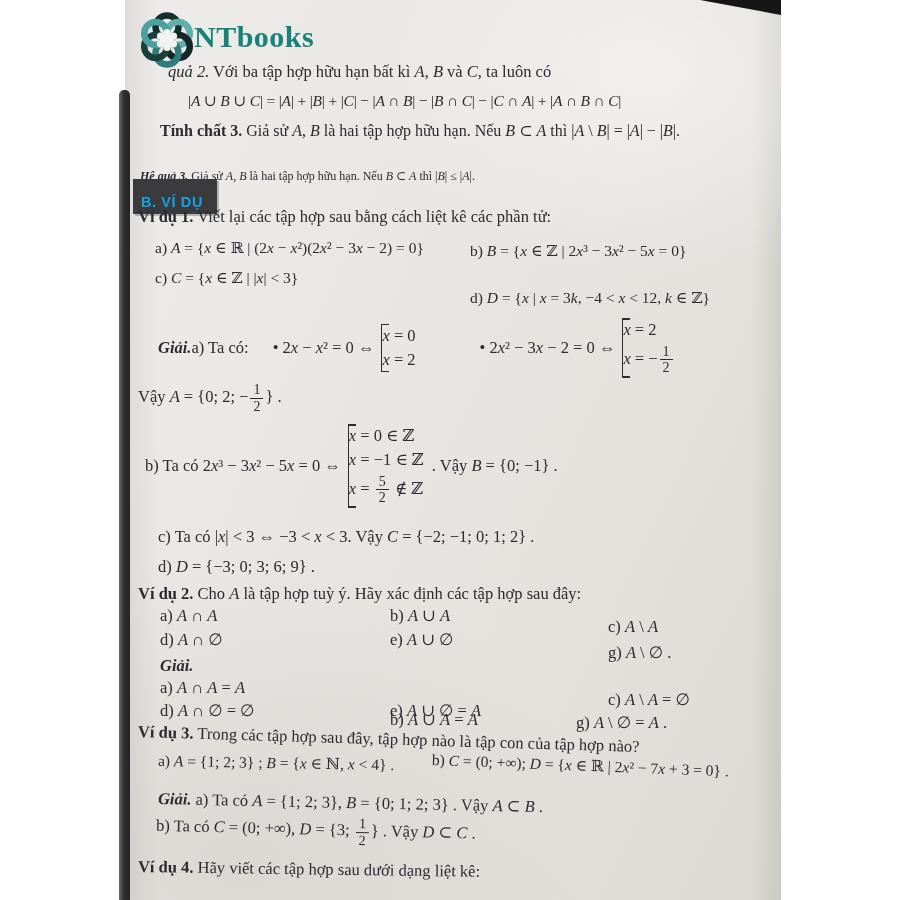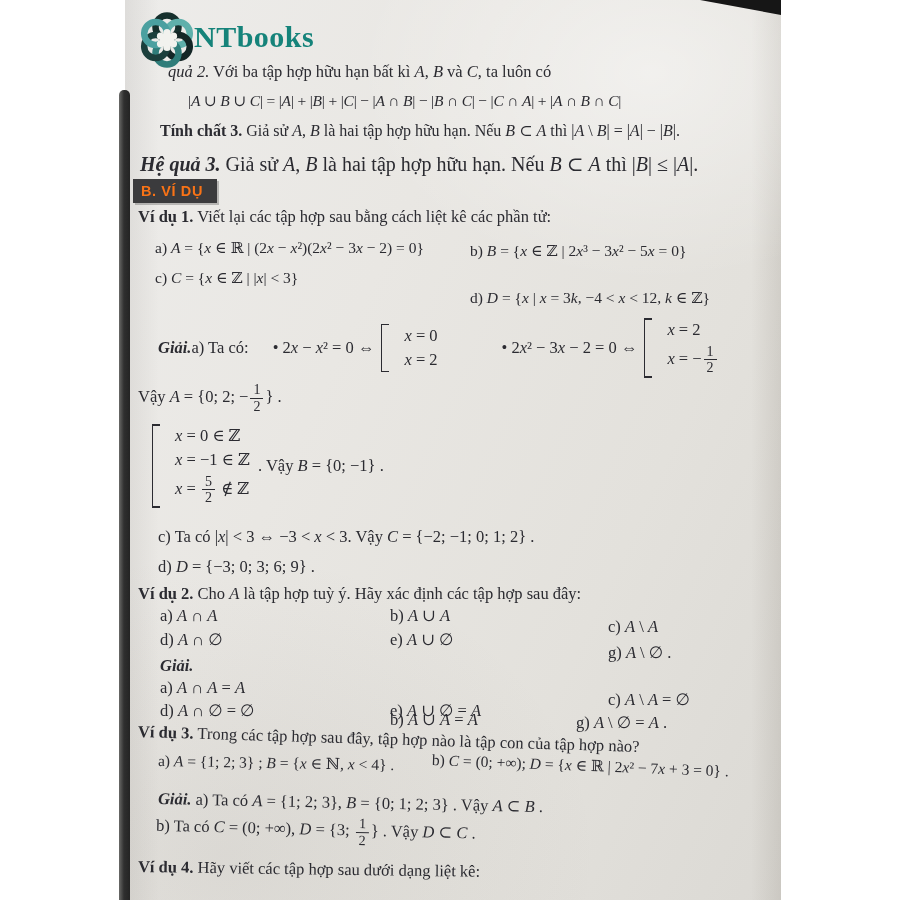--- a/index.html
+++ b/index.html
@@ -38,31 +38,31 @@
     color:#15837a;white-space:nowrap;
   }
   .ln{position:absolute;font-size:16.5px;white-space:nowrap;line-height:1.25;}
   .sm{font-size:15.5px;}
   .row{display:flex;align-items:center;}
   .b{font-weight:bold;}
   .bi{font-weight:bold;font-style:italic;}
   .it{font-style:italic;}
   .secbox{
     position:absolute;left:133px;top:179px;
-    background:#3b3b3d;color:#f97316;
+    background:#3b3b3d;color:#0ea5e9;
     font-family:"Liberation Sans","DejaVu Sans",sans-serif;
     font-weight:bold;font-size:14.5px;letter-spacing:0.6px;
-    padding:4px 14px 4px 8px;
+    padding:15px 14px 4px 8px;
     box-shadow:2px 2px 0 rgba(0,0,0,0.22);
     white-space:nowrap;
   }
   .cases{
     display:inline-flex;flex-direction:column;row-gap:3px;
     border-left:1.6px solid #2b2b31;
-    padding:2px 0 2px 22px;margin:0 8px 0 7px;
+    padding:2px 0 2px 0;margin:0 8px 0 7px;
     position:relative;vertical-align:middle;
   }
   .cases::before,.cases::after{
     content:"";position:absolute;left:0;width:7px;height:1.6px;background:#2b2b31;
   }
   .cases::before{top:0}
   .cases::after{bottom:0}
   .frac{
     display:inline-flex;flex-direction:column;vertical-align:middle;
     margin:0 2px;line-height:1.1;font-size:0.85em;text-align:center;
@@ -104,21 +104,21 @@
   <span class="it">quả 2.</span><span> Với ba tập hợp hữu hạn bất kì <i>A</i>, <i>B</i> và <i>C</i>, ta luôn có</span>
 </div>
 <div class="ln sm" style="left:188px;top:91px;letter-spacing:-0.2px;">
   <span>|<i>A</i> ∪ <i>B</i> ∪ <i>C</i>| = |<i>A</i>| + |<i>B</i>| + |<i>C</i>| − |<i>A</i> ∩ <i>B</i>| − |<i>B</i> ∩ <i>C</i>| − |<i>C</i> ∩ <i>A</i>| + |<i>A</i> ∩ <i>B</i> ∩ <i>C</i>|</span>
 </div>
 
 <div class="ln" style="left:160px;top:121px;font-size:16px;">
   <span class="b">Tính chất 3.</span><span> Giả sử <i>A</i>, <i>B</i> là hai tập hợp hữu hạn. Nếu <i>B</i> ⊂ <i>A</i> thì |<i>A</i> \ <i>B</i>| = |<i>A</i>| − |<i>B</i>|.</span>
 </div>
 
-<div class="ln" style="left:140px;top:152px;font-size:20px;">
+<div class="ln" style="left:140px;top:169px;font-size:12px;">
   <span class="bi">Hệ quả 3.</span><span> Giả sử <i>A</i>, <i>B</i> là hai tập hợp hữu hạn. Nếu <i>B</i> ⊂ <i>A</i> thì |<i>B</i>| ≤ |<i>A</i>|.</span>
 </div>
 
 <div class="secbox">B. VÍ DỤ</div>
 
 <div class="ln" style="left:138px;top:207px;">
   <span class="b">Ví dụ 1.</span><span> Viết lại các tập hợp sau bằng cách liệt kê các phần tử:</span>
 </div>
 <div class="ln sm" style="left:155px;top:238px;">a) <i>A</i> = {<i>x</i> ∈ ℝ | (2<i>x</i> − <i>x</i>²)(2<i>x</i>² − 3<i>x</i> − 2) = 0}</div>
 <div class="ln sm" style="left:470px;top:241px;">b) <i>B</i> = {<i>x</i> ∈ ℤ | 2<i>x</i>³ − 3<i>x</i>² − 5<i>x</i> = 0}</div>
@@ -144,20 +144,21 @@
 </div>
 
 <div class="ln row" style="left:138px;top:376px;height:44px;">
   <span>Vậy <i>A</i> = {0; 2; −<span class="frac">
         <span class="fn">1</span>
         <span class="fd">2</span>
       </span>} .</span>
 </div>
 
 <div class="ln row" style="left:145px;top:420px;height:92px;">
+  <span>b) Ta có 2<i>x</i>³ − 3<i>x</i>² − 5<i>x</i> = 0 ⇔</span>
   <span class="cases">
     <span><i>x</i> = 0 ∈ ℤ</span>
     <span><i>x</i> = −1 ∈ ℤ</span>
     <span><i>x</i> = <span class="frac">
           <span class="fn">5</span>
           <span class="fd">2</span>
         </span> ∉ ℤ</span>
   </span>
   <span>. Vậy <i>B</i> = {0; −1} .</span>
 </div>

